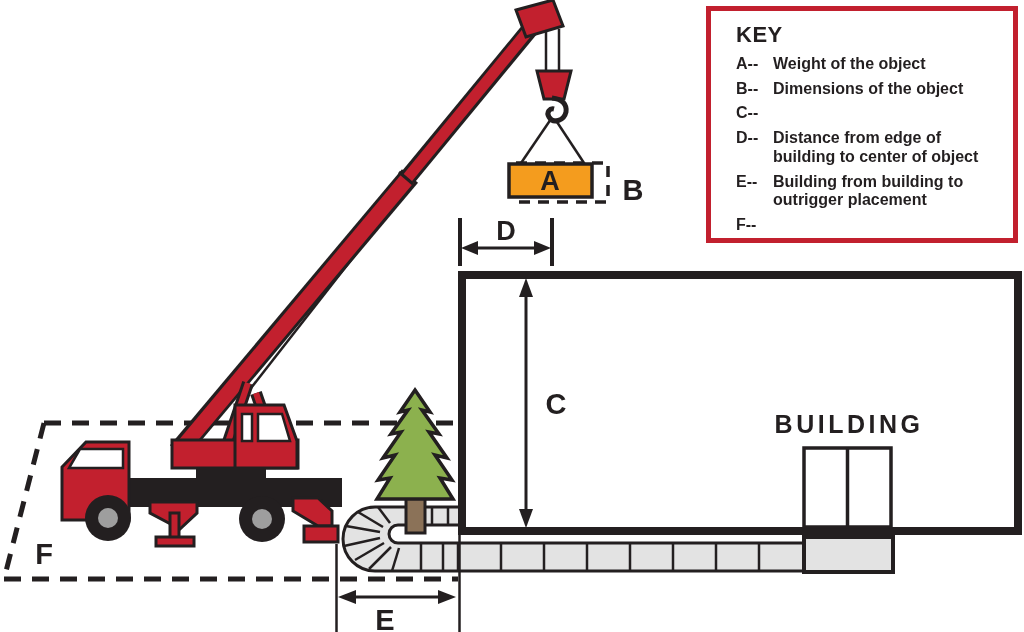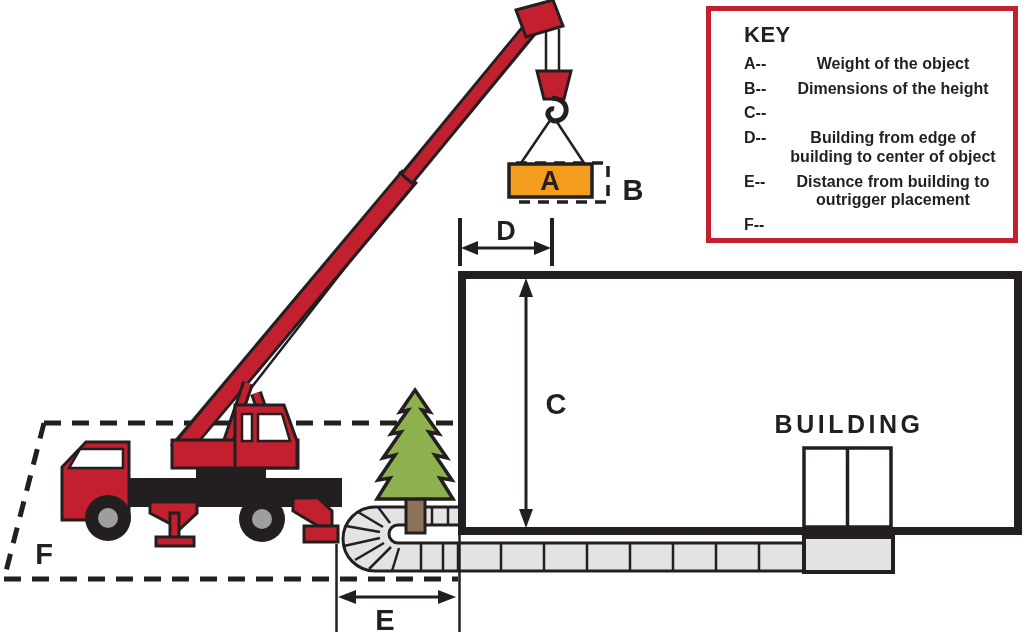--- a/index.html
+++ b/index.html
@@ -14,26 +14,26 @@
 
   
   .f-red{fill:var(--red);} .f-white{fill:#fff;} .f-orange{fill:var(--orange);}
   .f-walk{fill:var(--walk);} .f-green{fill:var(--green);} .f-brown{fill:var(--brown);}
   .f-ink{fill:var(--ink);} .f-hub{fill:var(--hub);} .f-none{fill:none;}
   .s{stroke:var(--ink);}
   .lbl{font-family:"Liberation Sans","DejaVu Sans",sans-serif;font-weight:bold;fill:var(--ink);}
 
   
   .key-panel{position:absolute;left:706px;top:6px;width:312px;height:237px;
-    border:5px solid var(--red);background:#fff;padding:11px 8px 8px 33px;}
+    border:5px solid var(--red);background:#fff;padding:11px 8px 8px 25px;}
   .key-title{font-size:22px;font-weight:bold;color:var(--ink);margin-bottom:7px;letter-spacing:.5px;}
   .key-row{display:flex;margin-bottom:6px;font-size:16px;font-weight:bold;
     color:var(--ink);line-height:1.17;}
   .key-prefix{flex:0 0 37px;}
-  .key-text{flex:1;text-align:center;}
+  .key-text{flex:1;}
 </style>
 </head>
 <body>
 
 <div class="scene">
   <svg width="1024" height="632" viewBox="0 0 1024 632">
 
     <g>
       <line class="s" x1="44" y1="423" x2="458" y2="423" stroke-width="5" stroke-dasharray="17 11"></line>
       <line class="s" x1="4" y1="579" x2="458" y2="579" stroke-width="5" stroke-dasharray="17 11"></line>
@@ -175,30 +175,30 @@
   </svg>
 
   <div class="key-panel">
     <div class="key-title">KEY</div>
     <div class="key-row">
       <span class="key-prefix">A--</span>
       <span class="key-text">Weight of the object</span>
     </div>
     <div class="key-row">
       <span class="key-prefix">B--</span>
-      <span class="key-text">Dimensions of the height</span>
+      <span class="key-text">Dimensions of the object</span>
     </div>
     <div class="key-row">
       <span class="key-prefix">C--</span>
     </div>
     <div class="key-row">
       <span class="key-prefix">D--</span>
-      <span class="key-text">Building from edge of building to center of object</span>
+      <span class="key-text">Distance from edge of building to center of object</span>
     </div>
     <div class="key-row">
       <span class="key-prefix">E--</span>
-      <span class="key-text">Distance from building to outrigger placement</span>
+      <span class="key-text">Building from building to outrigger placement</span>
     </div>
     <div class="key-row">
       <span class="key-prefix">F--</span>
     </div>
   </div>
 </div>
 
 </body></html>

